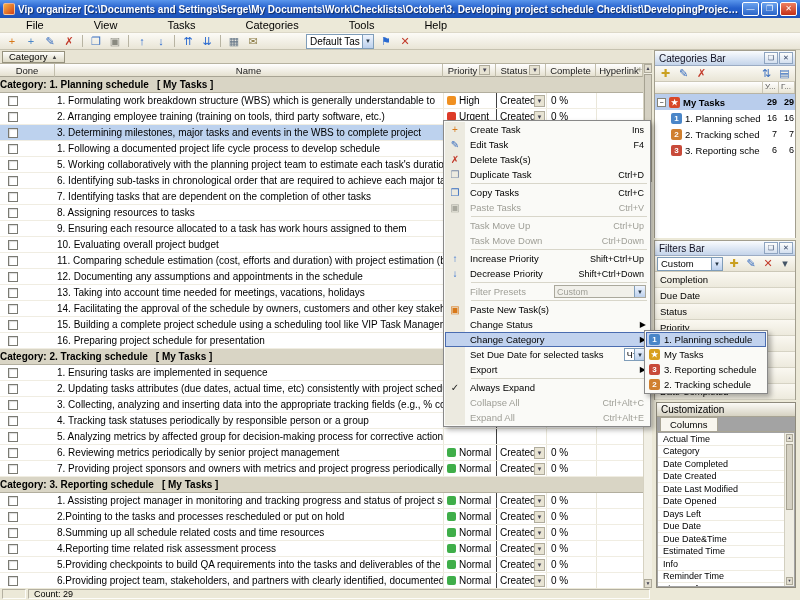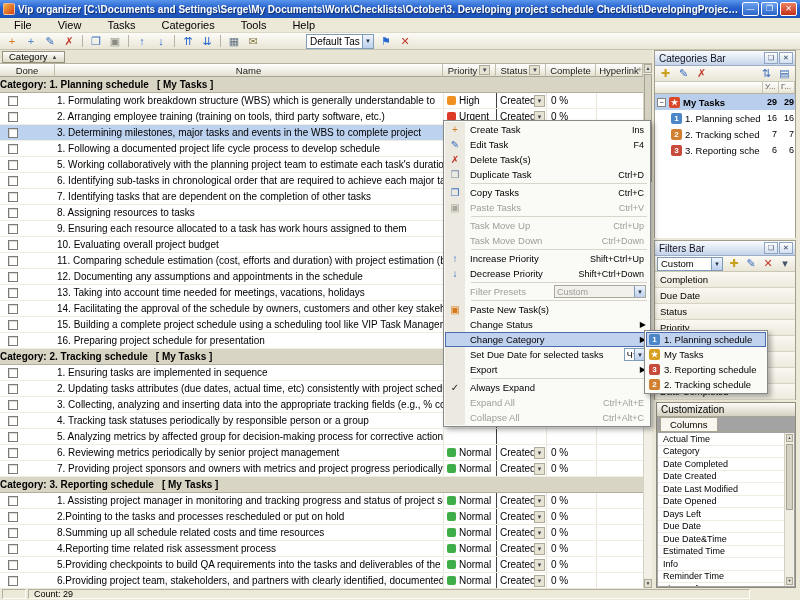--- a/index.html
+++ b/index.html
@@ -8,21 +8,21 @@
 
 #titlebar{position:absolute;left:0;top:0;width:800px;height:18px;background:linear-gradient(180deg,#5a96ec,#2560cc 45%,#1c52b8);display:flex;align-items:center;gap:3px;padding:0 3px;color:#fff}
 #app-icon{width:12px;height:12px;flex:none;border-radius:2px;background:linear-gradient(135deg,#f8b040,#d04018);border:1px solid rgba(255,255,255,.5)}
 #title-text{flex:1;min-width:0;font-size:10px;font-weight:bold;white-space:nowrap;overflow:hidden;text-overflow:ellipsis;text-shadow:1px 1px 1px rgba(0,0,0,.5)}
 #win-buttons{display:flex;gap:2px}
 .winbtn{width:17px;height:14px;flex:none;border:1px solid #fff;border-radius:2px;font-size:8px;line-height:12px;text-align:center;color:#fff}
 .b-minimize,.b-maximize{background:linear-gradient(#6aa2ee,#2c66c8)}
 .b-close{background:linear-gradient(#ee8060,#c23018)}
 
 #menubar{position:absolute;left:0;top:18px;width:800px;height:15px;display:flex;align-items:center;background:#ece9d8;border-bottom:1px solid #dcd8c8;padding-left:1px}
-.menu-item{padding:1px 13px}
+.menu-item{padding:1px 25px}
 #toolbar{position:absolute;left:0;top:33px;width:800px;height:17px;background:linear-gradient(#fcfbf7,#e9e5d6);border-bottom:1px solid #c6c2b0;display:flex;align-items:center;padding:0 3px;gap:1px}
 .tb-btn{width:18px;height:15px;display:flex;align-items:center;justify-content:center;border-radius:2px}
 .tb-glyph{font-size:11px;line-height:1}
 .tb-sep{width:1px;height:12px;background:#b8b4a2;margin:0 3px}
 .tb-spacer{width:40px}
 .tb-combo{width:68px;height:15px;background:#fff;border:1px solid #7f9db9;display:flex;align-items:center;margin:0 2px}
 .tb-combo-tx{flex:1;min-width:0;overflow:hidden;white-space:nowrap;padding-left:3px;font-size:10px}
 .combo-ar{width:11px;height:100%;flex:none;background:linear-gradient(#eef4fe,#bcd0ec);border-left:1px solid #7f9db9;display:flex;align-items:center;justify-content:center;font-size:6px;color:#234}
 
 #groupbar{position:absolute;left:0;top:50px;width:652px;height:14px;background:#e8e4d4;border-bottom:1px solid #b6b2a0;display:flex;align-items:center;padding-left:2px}
@@ -48,21 +48,21 @@
 .pri-ic{width:9px;height:9px;border-radius:2px;flex:none}
 .st-tx{flex:1;min-width:0;padding-left:3px;font-size:10px;overflow:hidden}
 .st-ar{width:11px;height:12px;flex:none;background:#e8e4d4;border:1px solid #b0ac9c;font-size:6px;display:flex;align-items:center;justify-content:center;color:#445;margin-right:1px}
 #v-scroll{position:absolute;left:643px;top:64px;width:9px;height:524px;background:#f2f0e6;border-left:1px solid #d6d2c2}
 .sbb{position:absolute;left:0;width:8px;height:9px;background:#e2ded0;border:1px solid #aeaa9a;font-size:5px;text-align:center;line-height:7px;color:#445}
 #sb-up{top:0}#sb-down{bottom:0}
 #sb-thumb{position:absolute;left:0;top:10px;width:8px;height:108px;background:#d4d0c2;border:1px solid #a6a292}
 
 #statusbar{position:absolute;left:0;top:588px;width:800px;height:12px;background:#ece9d8;display:flex;gap:2px;padding:1px 2px}
 .sb-cell{height:10px;border:1px solid;border-color:#b4b0a0 #fdfdfa #fdfdfa #b4b0a0;display:flex;align-items:center;font-size:9px;padding:0 5px}
-#sb-c1{width:24px}#sb-c2{width:722px}
+#sb-c1{width:24px}#sb-c2{width:622px}
 
 #cmenu{position:absolute;left:443px;top:120px;width:208px;background:#fafaf7;border:1px solid #888;box-shadow:3px 3px 5px rgba(0,0,0,.3);padding:1px;z-index:20}
 .mitem{height:15px;display:flex;align-items:center;font-size:9.5px;padding-right:3px}
 .mitem.dis{color:#9e9e96}
 .mitem.hl{background:#c1d2ee;outline:1px solid #4a6cb0;outline-offset:-1px}
 .mic{width:20px;height:15px;flex:none;background:#eceae0;display:flex;align-items:center;justify-content:center;font-size:10px;margin-right:5px}
 .mitem.hl .mic{background:transparent}
 .mlb{white-space:nowrap;flex:none}
 .msp{flex:1;min-width:1px}
 .msc{font-size:9px;padding:0 2px;flex:none}
@@ -847,29 +847,29 @@
       <span class="mar">▶</span>
     </div>
     <div class="msep"></div>
     <div class="mitem">
       <span class="mic" style="color: rgb(34, 34, 34);">✓</span>
       <span class="mlb">Always Expand</span>
       <span class="msp"></span>
     </div>
     <div class="mitem dis">
       <span class="mic"></span>
-      <span class="mlb">Expand All</span>
-      <span class="msp"></span>
-      <span class="msc">Ctrl+Alt+E</span>
+      <span class="mlb">Collapse All</span>
+      <span class="msp"></span>
+      <span class="msc">Ctrl+Alt+C</span>
     </div>
     <div class="mitem dis">
       <span class="mic"></span>
-      <span class="mlb">Collapse All</span>
-      <span class="msp"></span>
-      <span class="msc">Ctrl+Alt+C</span>
+      <span class="mlb">Expand All</span>
+      <span class="msp"></span>
+      <span class="msc">Ctrl+Alt+E</span>
     </div>
   </div>
 <div id="submenu">
     <div class="smitem hl">
       <span class="smic" style="background: rgb(74, 134, 200);">1</span>
       <span>1. Planning schedule</span>
     </div>
     <div class="smitem">
       <span class="smic" style="background: rgb(216, 160, 32);">★</span>
       <span>My Tasks</span>

